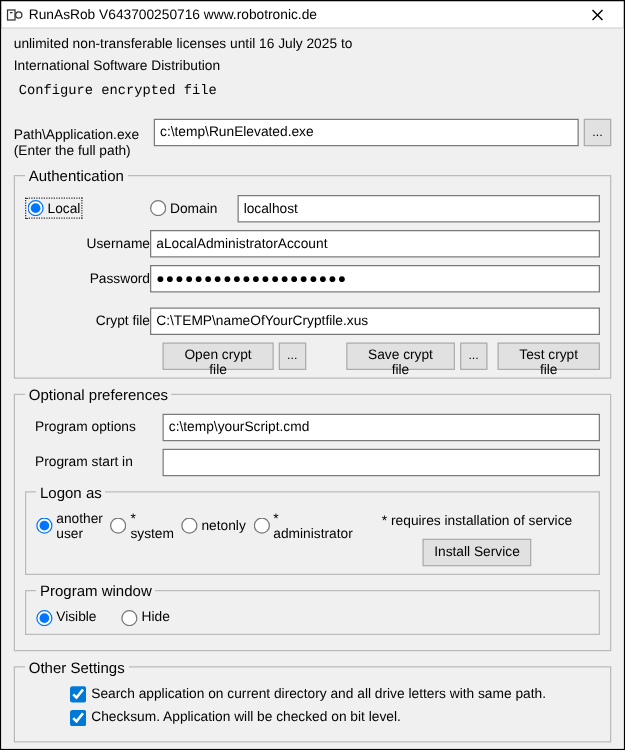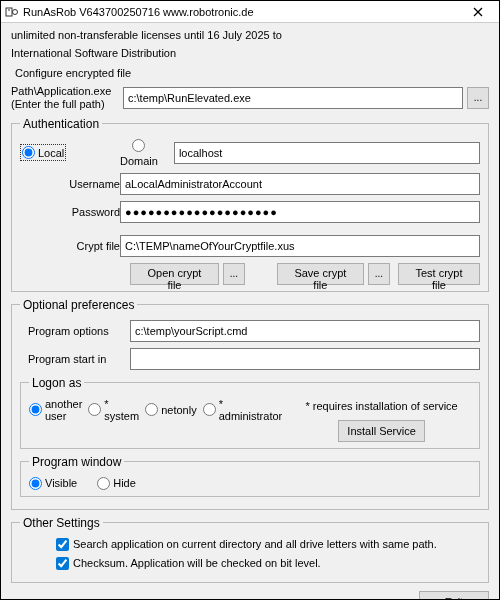--- a/index.html
+++ b/index.html
@@ -3,24 +3,24 @@
 <meta charset="utf-8">
 <style>
 * { box-sizing: border-box; margin: 0; padding: 0; }
 body { font-family: "Segoe UI", Tahoma, sans-serif; font-size: 11px; background: #fff; width: 500px; height: 600px; overflow: hidden; border: 1px solid #000; }
 .titlebar { height: 22px; display: flex; align-items: center; padding: 0 4px; border-bottom: 1px solid #ccc; }
 .titlebar .icon { width: 14px; height: 14px; margin-right: 4px; }
 .titlebar .title { flex: 1; font-size: 11px; }
 .titlebar .close { width: 34px; height: 20px; display: flex; align-items: center; justify-content: center; cursor: pointer; }
 .content { padding: 6px 10px 4px; background: #f0f0f0; height: 576px; display: flex; flex-direction: column; }
 .lic { font-size: 11px; margin-bottom: 4px; line-height: 1.25; }
-.conf { font-size: 11px; margin: 2px 0 6px 4px; }
+.conf { font-size: 11px; margin: 2px 0 6px 4px; font-family: Liberation Mono, monospace; }
 .row { display: flex; align-items: center; margin-bottom: 6px; }
 .label { font-size: 11px; }
-.pathlabel { width: 110px; line-height: 1.2; }
+.pathlabel { width: 110px; line-height: 1.2; margin-top: 17px; }
 input[type=text], input[type=password] { border: 1px solid #7a7a7a; padding: 3px 4px; font-size: 11px; background: #fff; height: 22px; }
 .pathinput { flex: 1; margin: 0 4px 0 2px; }
 .browse { width: 22px; height: 22px; border: 1px solid #adadad; background: #e1e1e1; font-size: 10px; display: flex; align-items: center; justify-content: center; cursor: pointer; }
 fieldset { border: 1px solid #bbb; padding: 8px 8px 6px; margin-bottom: 6px; position: relative; }
 legend { font-size: 12px; padding: 0 3px; background: #f0f0f0; }
 .radio-item { display: flex; align-items: center; gap: 3px; font-size: 11px; cursor: pointer; }
 .radio-item input { margin: 0; }
 .authrow { display: flex; align-items: center; margin-bottom: 6px; }
 .authrow .albl { width: 100px; text-align: right; font-size: 11px; }
 .authrow input { flex: 1; }
@@ -77,21 +77,21 @@
   <fieldset>
     <legend>Authentication</legend>
     <div class="authrow">
       <div style="width:100px; display:flex; gap:10px; padding-left:2px;">
         <label class="radio-item dotted">
             <input type="radio" checked="" style="">
             <span>Local</span>
           </label>
       </div>
       <div style="display:flex; align-items:center; gap:10px; flex:1;">
-        <label class="radio-item" style="margin-right:6px;flex-direction:column;">
+        <label class="radio-item" style="margin-right:6px;">
             <input type="radio" style="">
             <span>Domain</span>
           </label>
         <input type="text" style="flex: 1 1 0%;" value="localhost">
       </div>
     </div>
     <div class="authrow">
       <div class="albl">Username</div>
       <input type="text" value="aLocalAdministratorAccount" style="">
     </div>

